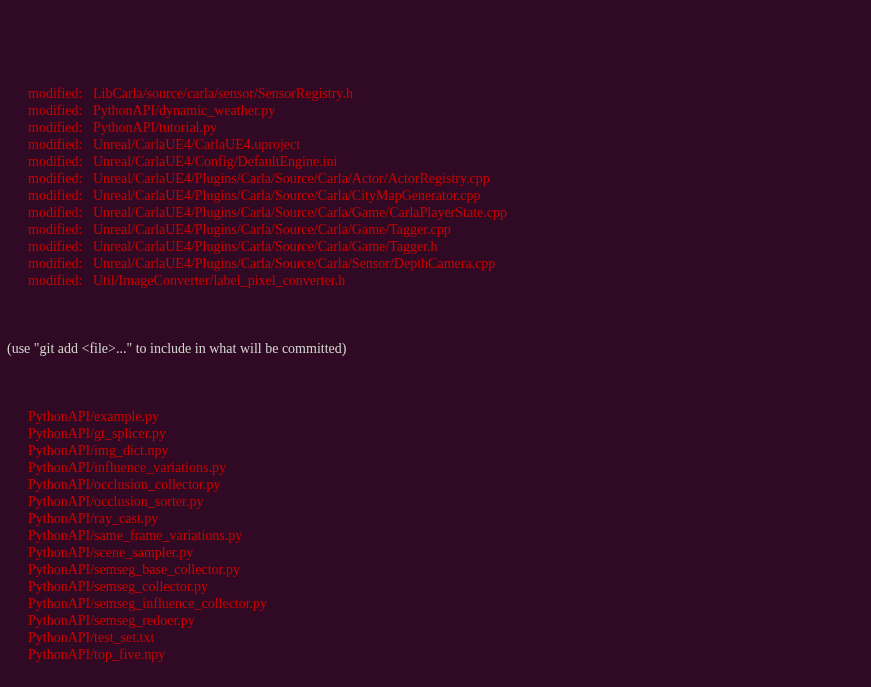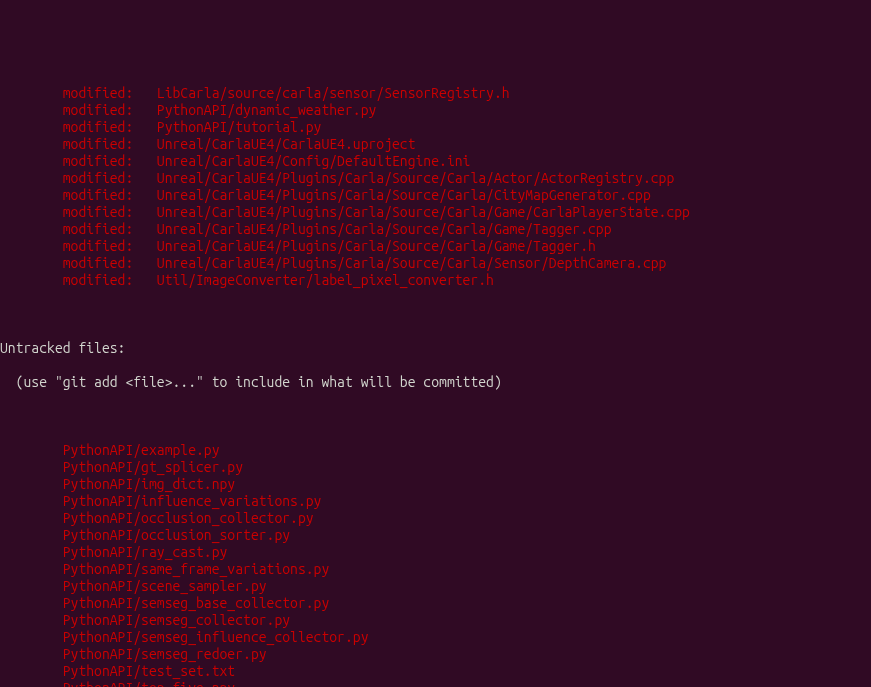--- a/index.html
+++ b/index.html
@@ -23,30 +23,30 @@
       color: #cc0000;
     }
     .white {
       color: #d3d7cf;
     }
     .terminal-content {
       padding: 0;
     }
     .line {
       display: block;
+      font-family: Liberation Serif, serif;
     }
   </style>
 </head>
 <body>
 
 
 
 <div class="terminal-content">
 <div id="modified-section"><span class="line red">        modified:   LibCarla/source/carla/sensor/SensorRegistry.h</span><span class="line red">        modified:   PythonAPI/dynamic_weather.py</span><span class="line red">        modified:   PythonAPI/tutorial.py</span><span class="line red">        modified:   Unreal/CarlaUE4/CarlaUE4.uproject</span><span class="line red">        modified:   Unreal/CarlaUE4/Config/DefaultEngine.ini</span><span class="line red">        modified:   Unreal/CarlaUE4/Plugins/Carla/Source/Carla/Actor/ActorRegistry.cpp</span><span class="line red">        modified:   Unreal/CarlaUE4/Plugins/Carla/Source/Carla/CityMapGenerator.cpp</span><span class="line red">        modified:   Unreal/CarlaUE4/Plugins/Carla/Source/Carla/Game/CarlaPlayerState.cpp</span><span class="line red">        modified:   Unreal/CarlaUE4/Plugins/Carla/Source/Carla/Game/Tagger.cpp</span><span class="line red">        modified:   Unreal/CarlaUE4/Plugins/Carla/Source/Carla/Game/Tagger.h</span><span class="line red">        modified:   Unreal/CarlaUE4/Plugins/Carla/Source/Carla/Sensor/DepthCamera.cpp</span><span class="line red">        modified:   Util/ImageConverter/label_pixel_converter.h</span></div>
 <span class="line white"> </span>
-<span class="line white">Untracked files:</span>
 <span class="line white">  (use "git add &lt;file&gt;..." to include in what will be committed)</span>
 <span class="line white"> </span>
 <div id="untracked-section"><span class="line red">        PythonAPI/example.py</span><span class="line red">        PythonAPI/gt_splicer.py</span><span class="line red">        PythonAPI/img_dict.npy</span><span class="line red">        PythonAPI/influence_variations.py</span><span class="line red">        PythonAPI/occlusion_collector.py</span><span class="line red">        PythonAPI/occlusion_sorter.py</span><span class="line red">        PythonAPI/ray_cast.py</span><span class="line red">        PythonAPI/same_frame_variations.py</span><span class="line red">        PythonAPI/scene_sampler.py</span><span class="line red">        PythonAPI/semseg_base_collector.py</span><span class="line red">        PythonAPI/semseg_collector.py</span><span class="line red">        PythonAPI/semseg_influence_collector.py</span><span class="line red">        PythonAPI/semseg_redoer.py</span><span class="line red">        PythonAPI/test_set.txt</span><span class="line red">        PythonAPI/top_five.npy</span></div>
 </div>
 
 
 
 
 </body></html>

